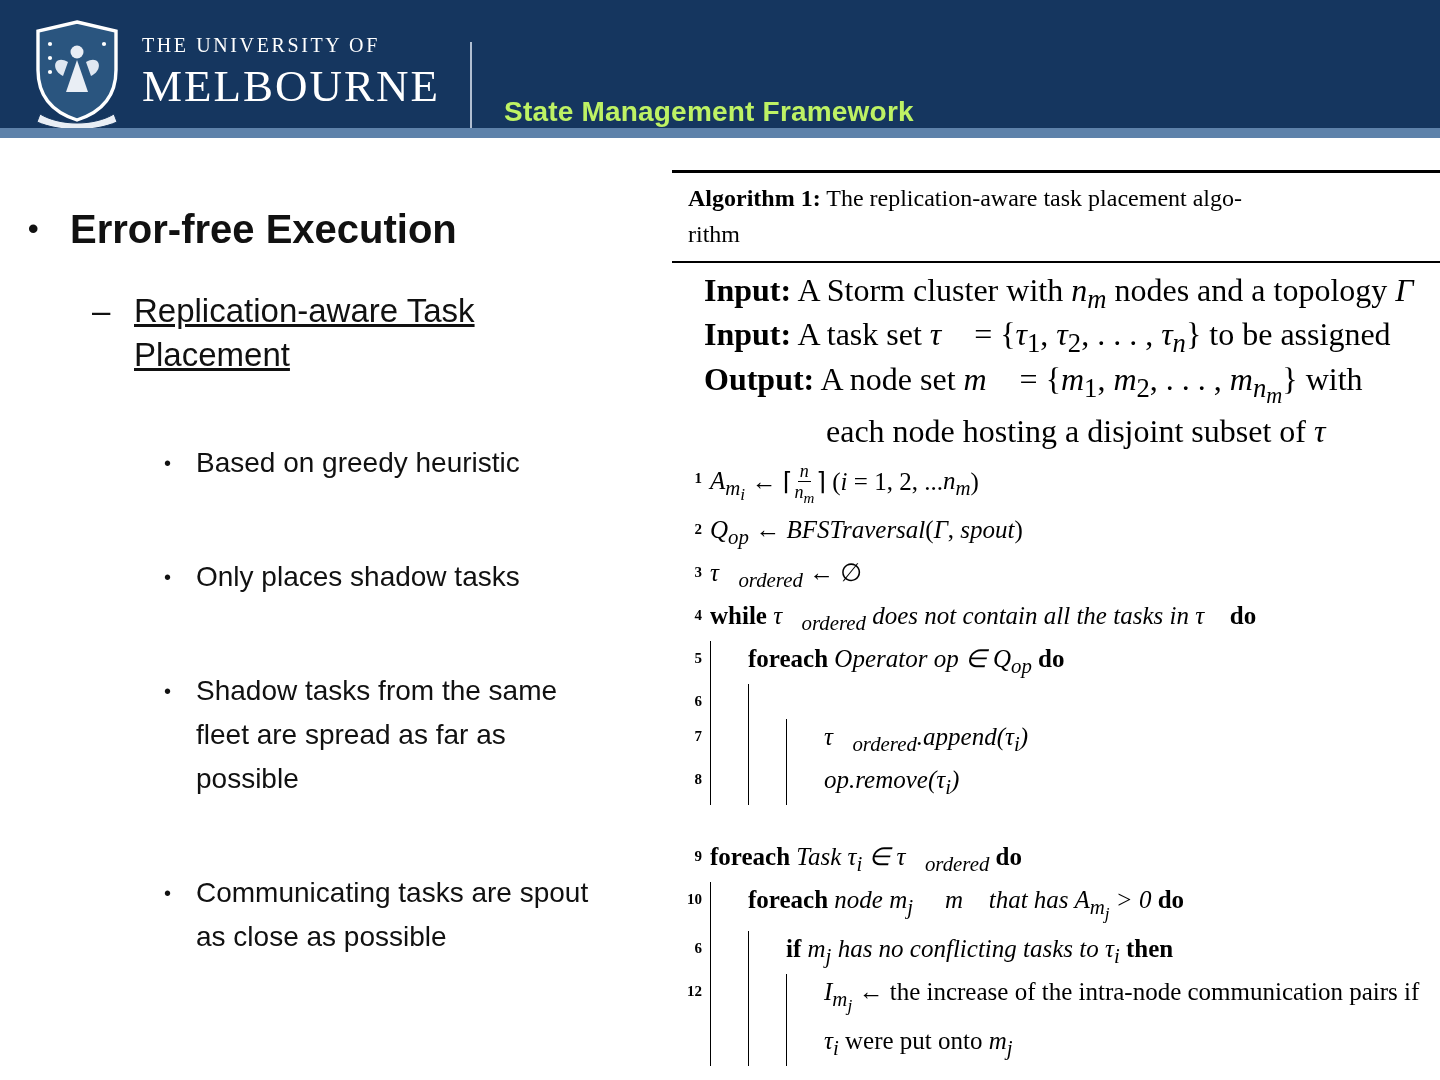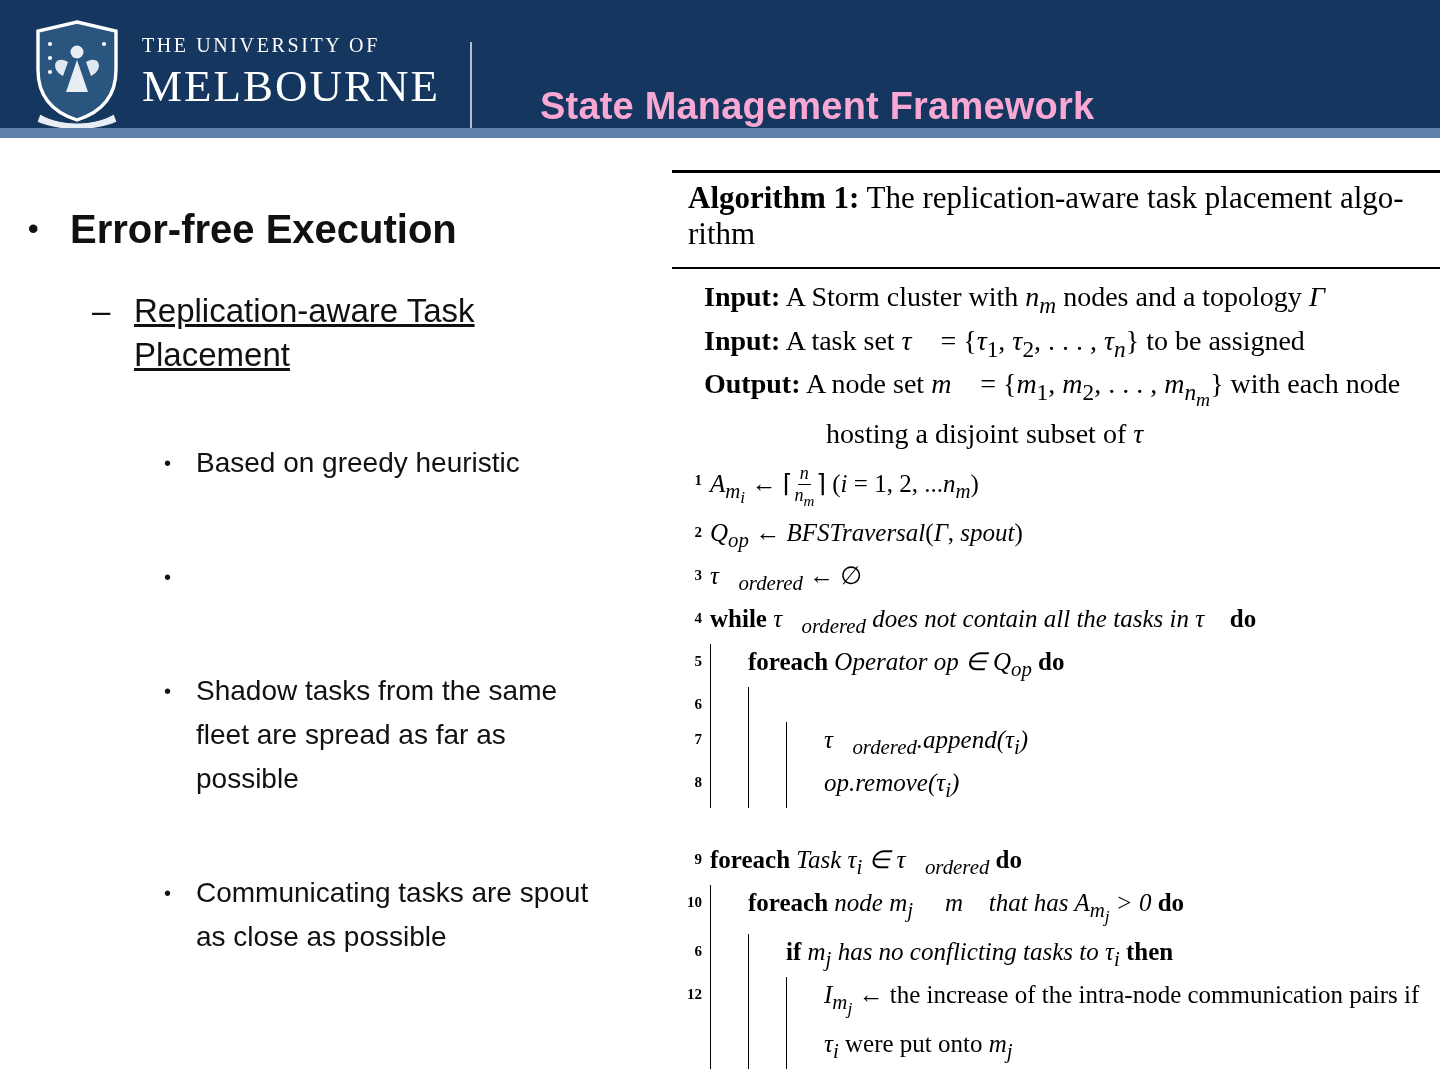--- a/index.html
+++ b/index.html
@@ -20,21 +20,21 @@
     position:absolute; top:128px; left:0; width:1440px; height:10px;
     background:#5e82aa;
   }
   .logo { display:flex; align-items:center; padding-left:30px; }
   .crest { width:94px; height:110px; flex:none; }
   .wordmark { color:#fff; font-family:"Liberation Serif", serif; margin-left:18px; }
   .wordmark .line1 { font-size:20px; letter-spacing:2.6px; }
   .wordmark .line2 { font-size:45px; letter-spacing:2px; margin-top:3px; }
   .divider { width:2px; height:86px; background:rgba(230,238,248,0.75); margin-left:30px; flex:none; }
   .title {
-    color:#f9a8d4; font-size:38px; font-weight:bold; margin-left:68px;
+    color:#bef264; font-size:28px; font-weight:bold; margin-left:32px;
     letter-spacing:0.2px; white-space:nowrap;
   }
 
   
   .content { position:absolute; left:28px; top:205px; width:640px; }
   .glyph { flex:none; }
   .b1 { display:flex; font-size:40px; font-weight:bold; line-height:48px; }
   .b1 .glyph { width:42px; font-size:30px; line-height:48px; }
   .b2 { display:flex; font-size:33px; line-height:44px; margin-top:36px; margin-left:64px; }
   .b2 .glyph { width:42px; }
@@ -44,23 +44,23 @@
   .sub-item .glyph { width:32px; font-size:20px; line-height:44px; }
   .sub-item .sub-text { width:420px; }
 
   
   .algo {
     position:absolute; left:672px; top:170px; width:768px;
     background:#fff; font-family:"Liberation Serif", serif; color:#000;
   }
   .algo-caption {
     border-top:3px solid #000; border-bottom:2px solid #000;
-    padding:7px 8px 15px 16px; font-size:31px; line-height:36px;
-  }
-  .algo-io { padding:10px 17px 4px 32px; font-size:28px; }
+    padding:7px 8px 9px 16px; font-size:24px; line-height:36px;
+  }
+  .algo-io { padding:10px 17px 4px 32px; font-size:32px; }
   .io-line { padding-left:122px; text-indent:-122px; line-height:35px; }
   .algo-body { padding:8px 4px 12px 4px; border-bottom:3px solid #000; }
   .algo-line { display:flex; font-size:25px; line-height:35px; }
   .algo-num {
     flex:none; width:26px; margin-right:8px; text-align:right;
     font-size:15px; font-weight:bold; line-height:35px;
   }
   .algo-guide { flex:none; width:38px; border-left:1px solid #000; }
   .algo-content { flex:1; min-width:0; }
   .gap-lg { height:34px; }
@@ -109,20 +109,21 @@
       <span class="glyph">–</span>
       <span class="b2-text">Replication-aware Task Placement</span>
     </div>
     <div class="sub-list">
         <div class="sub-item">
           <span class="glyph">•</span>
           <span class="sub-text">Based on greedy heuristic</span>
         </div>
         <div class="sub-item">
           <span class="glyph">•</span>
+          <span class="sub-text">Only places shadow tasks</span>
         </div>
         <div class="sub-item">
           <span class="glyph">•</span>
           <span class="sub-text">Shadow tasks from the same fleet are spread as far as possible</span>
         </div>
         <div class="sub-item">
           <span class="glyph">•</span>
           <span class="sub-text">Communicating tasks are spout as close as possible</span>
         </div>
       </div>

